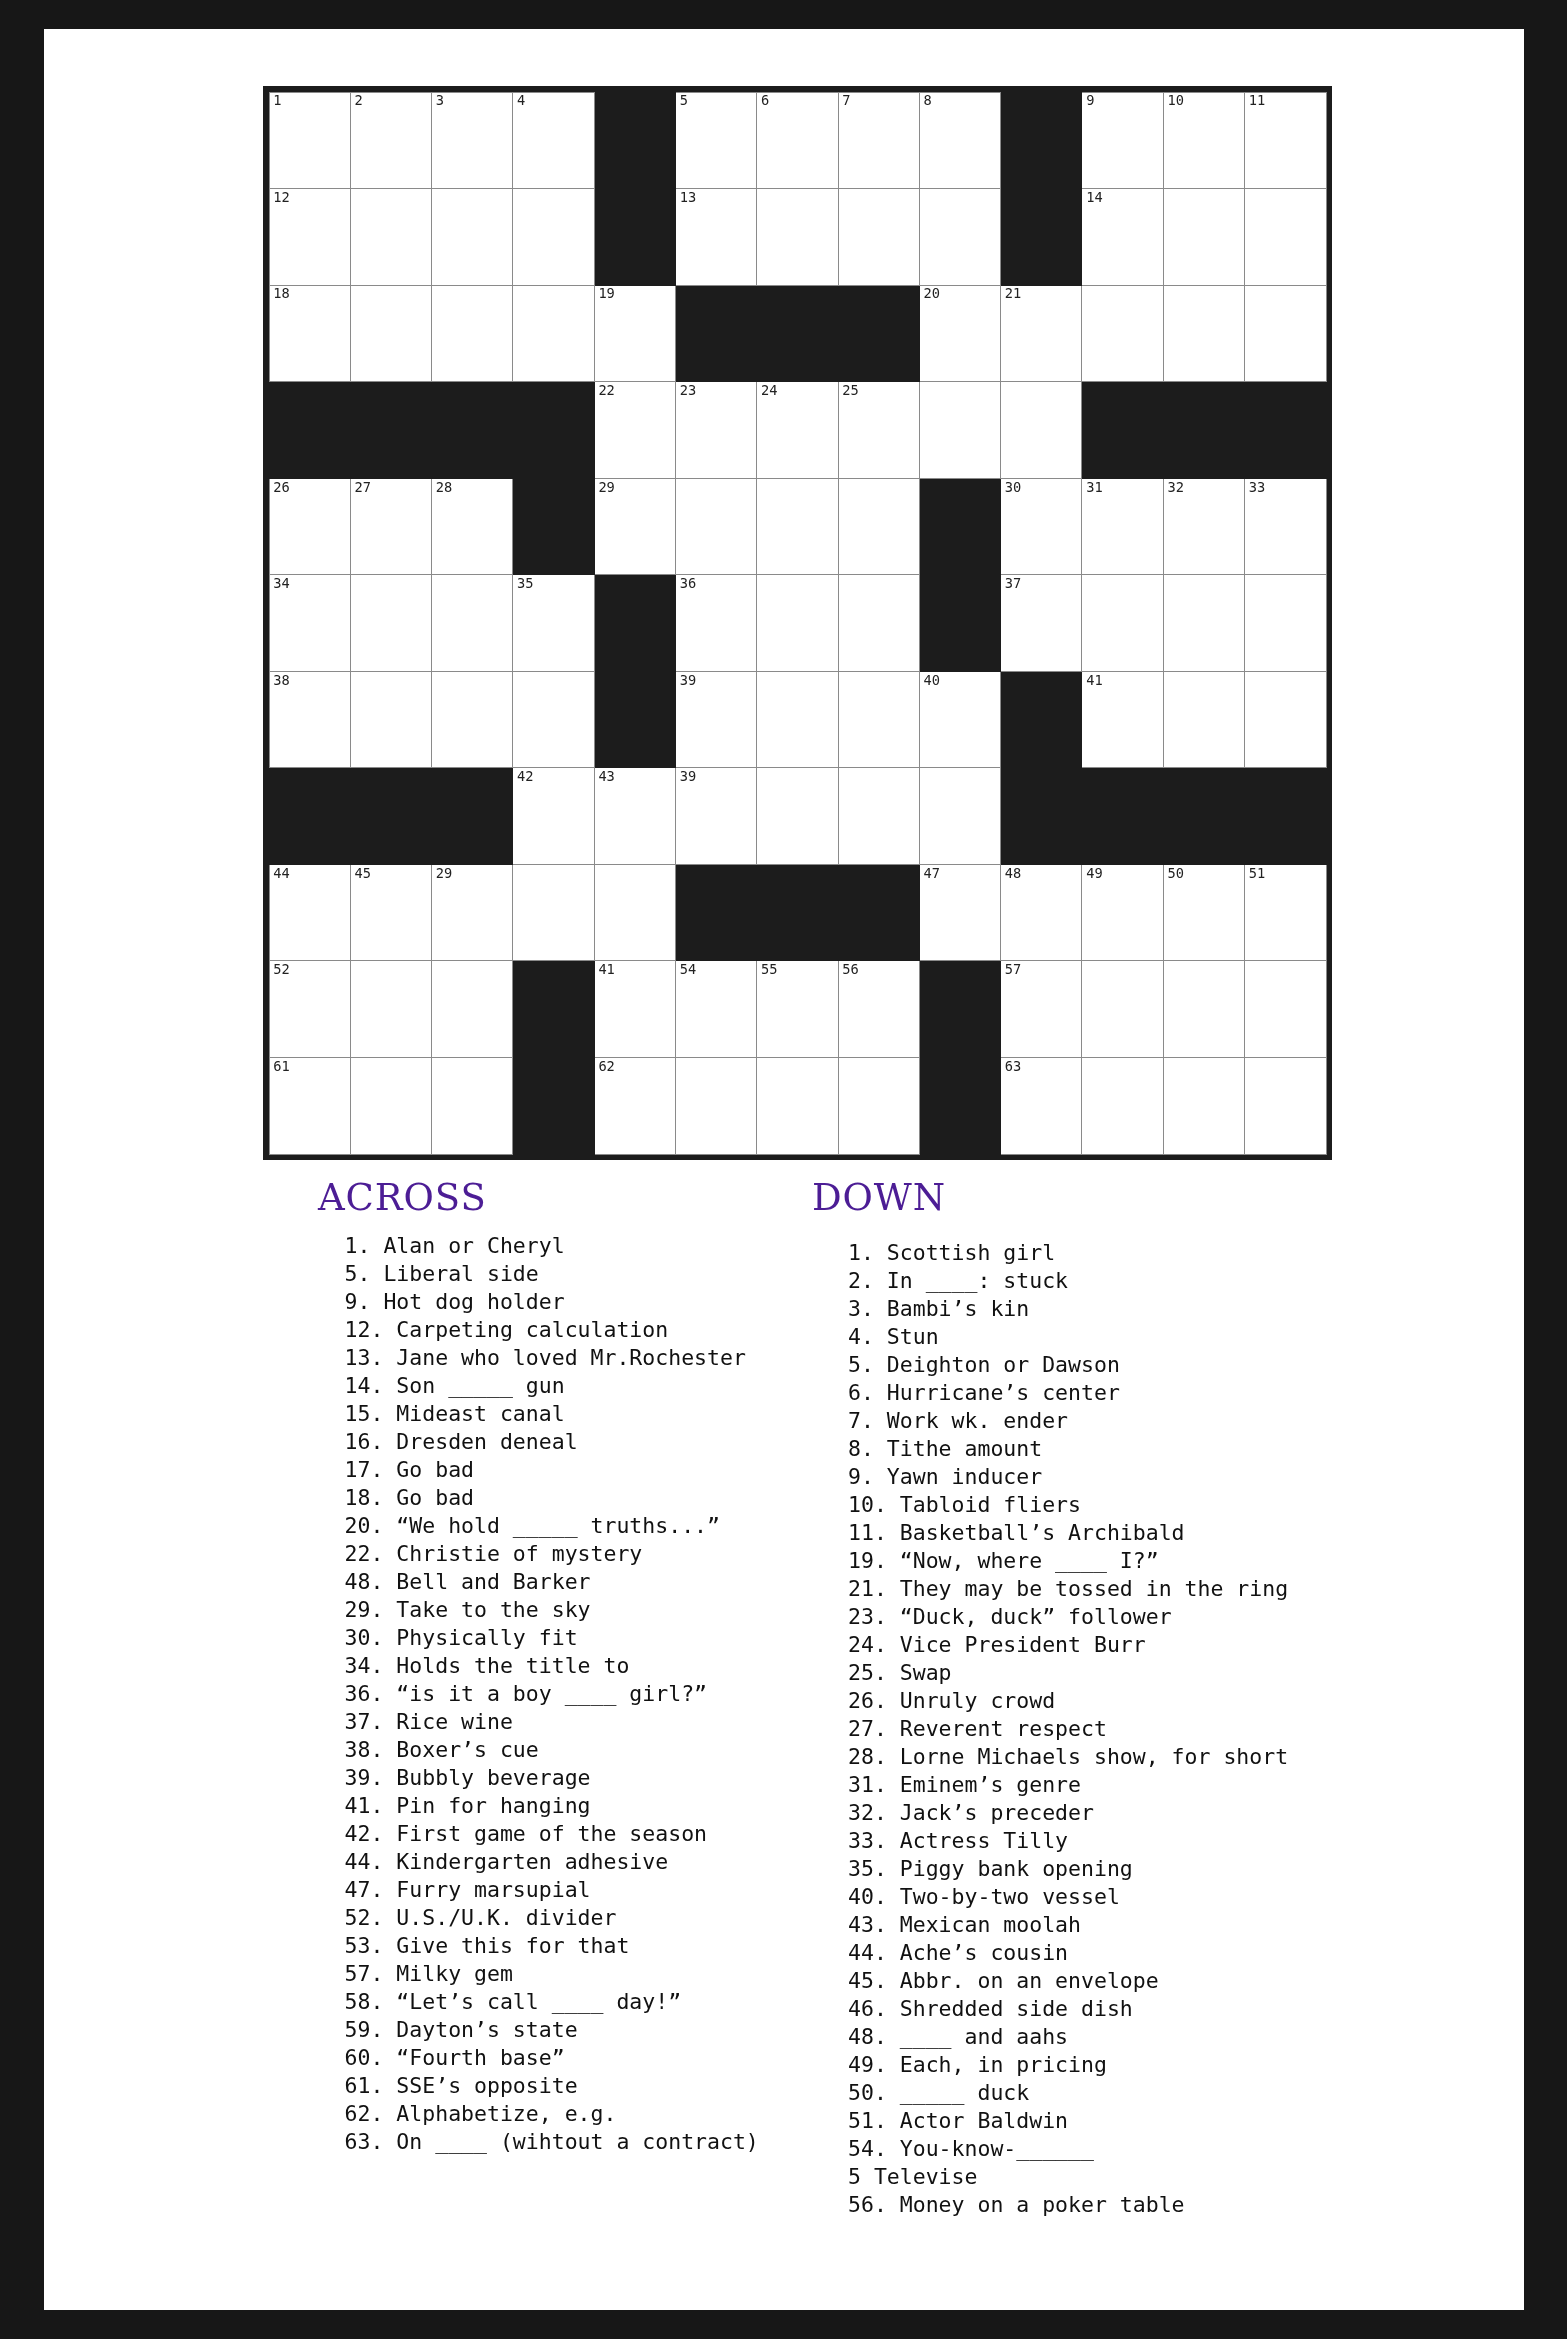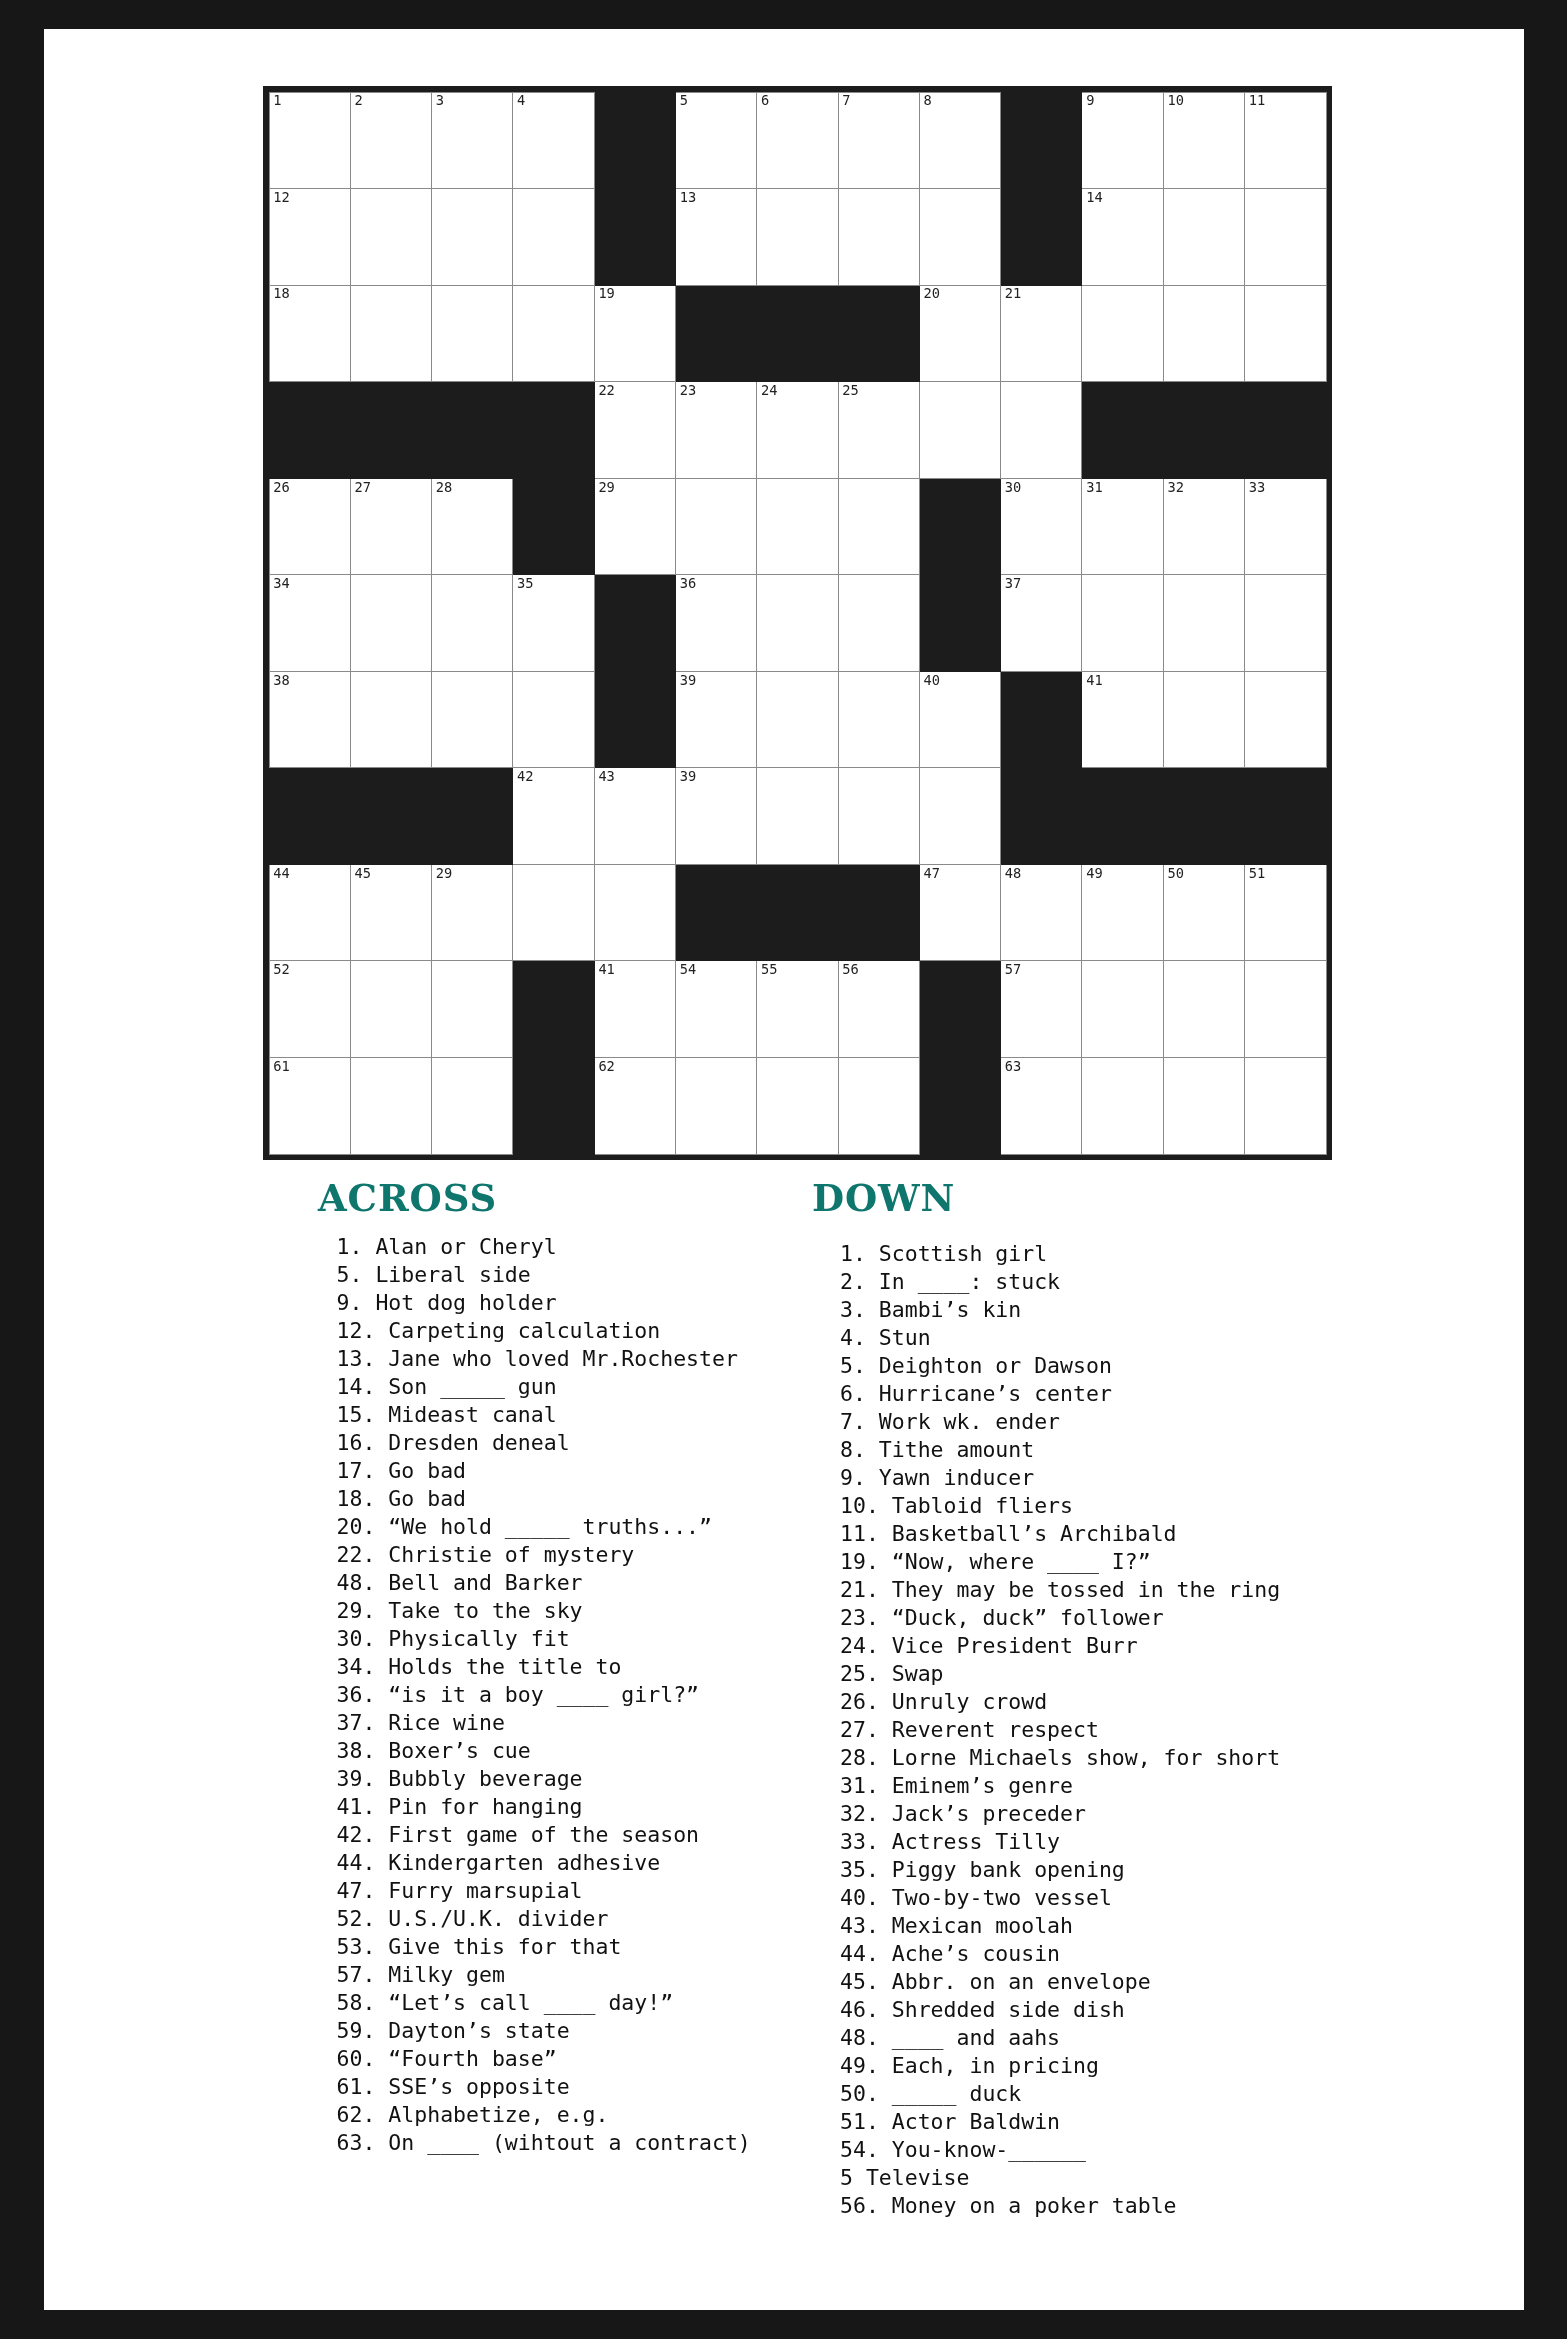--- a/index.html
+++ b/index.html
@@ -71,32 +71,32 @@
     width: 475px;
   }
   .col-down {
     position: absolute;
     left: 768px;
     top: 0;
     width: 512px;
   }
   .head {
     font-family: "DejaVu Serif", serif;
-    font-weight: bold;
+    font-weight: normal;
     font-size: 37px;
     letter-spacing: 0.9px;
-    color: #0f766e;
+    color: #4c1d95;
     margin: 0 0 12.8px 0;
   }
   .col-down .head {
     margin-bottom: 20px;
   }
   ul.clue-list {
     list-style: none;
-    margin: 4px;
+    margin: 12px;
     padding: 0;
   }
   ul.clue-list li {
     font-family: "DejaVu Sans Mono", monospace;
     font-size: 21.5px;
     line-height: 28px;
     color: #111;
     white-space: nowrap;
   }
   .col-across ul.clue-list li { padding-left: 14.6px; }

